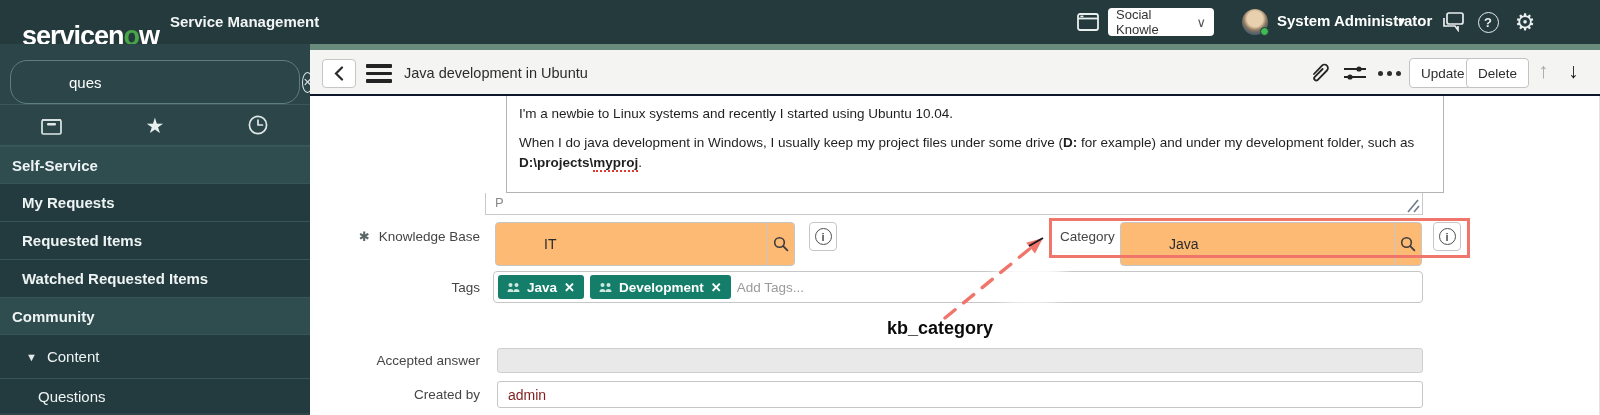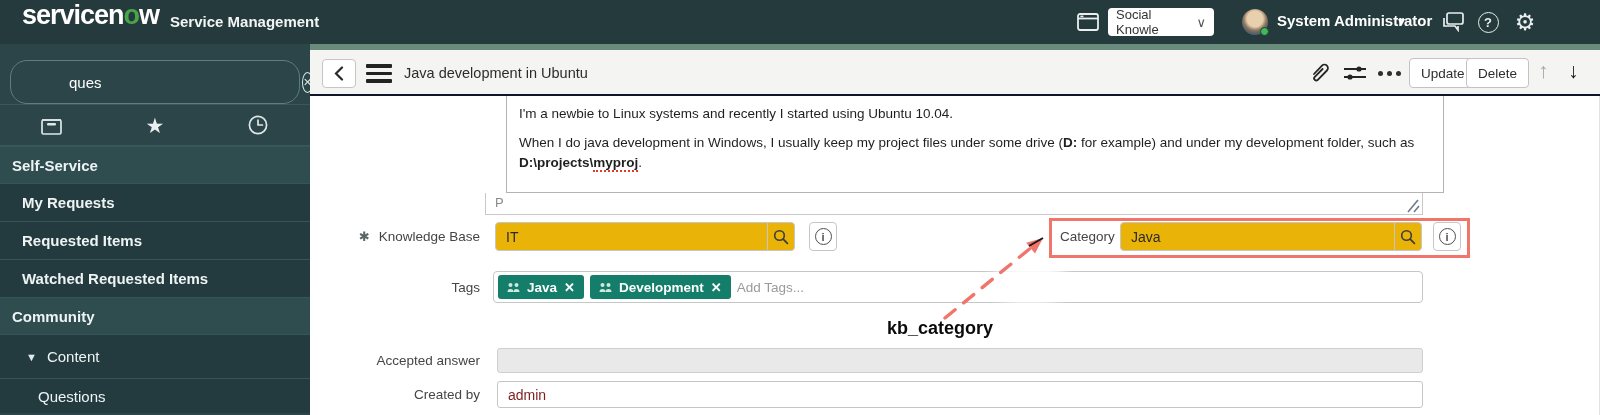--- a/index.html
+++ b/index.html
@@ -2,21 +2,21 @@
 <html><head>
 <meta charset="utf-8">
 <style>
   * { margin:0; padding:0; box-sizing:border-box; }
   html,body { width:1600px; height:415px; }
   body { font-family:"Liberation Sans", sans-serif; background:#fff; }
   .app { position:relative; width:1600px; height:415px; overflow:hidden; background:#fff; }
 
   
   .banner { position:absolute; left:0; top:0; width:1600px; height:44px; background:#253a3d; }
-  .logo { position:absolute; left:22px; top:0; font-size:27px; font-weight:700; color:#fff; letter-spacing:-1px; }
+  .logo { position:absolute; left:22px; top:21px; font-size:27px; font-weight:700; color:#fff; letter-spacing:-1px; }
   .logo .green { color:#48a548; }
   .product { position:absolute; left:170px; top:13px; font-size:15px; font-weight:600; color:#f2f5f5; }
   .hicon { position:absolute; top:0; height:44px; display:flex; align-items:center; justify-content:center; color:#e9eeee; }
   .scope { position:absolute; left:1108px; top:8px; width:106px; height:28px; background:#fff; border-radius:4px;
            display:flex; align-items:center; justify-content:space-between; padding:0 8px; font-size:13px; color:#333; cursor:pointer; }
   .scope .chev { color:#555; font-size:13px; }
   .avatar { position:absolute; left:1242px; top:9px; width:26px; height:26px; border-radius:50%;
             background:radial-gradient(circle at 50% 38%, #e8cfae 0 38%, #8f7860 55%, #55616b 70%); }
   .avatar .dot { position:absolute; right:-1px; bottom:-1px; width:9px; height:9px; border-radius:50%;
                  background:#3fba54; border:1.5px solid #253a3d; }
@@ -73,21 +73,21 @@
            padding:8px 12px; font-size:13.5px; line-height:1.47; color:#1f1f1f; overflow:hidden; }
   .qbody p { margin:0 0 9px 0; }
   .squiggle { border-bottom:2px dotted #e0392e; }
   .pbar { position:absolute; left:485px; top:193px; width:938px; height:22px; border:1px solid #c9c9c9; border-top:none;
           font-size:13px; color:#8a8a8a; line-height:20px; padding-left:9px; }
   .resize { position:absolute; left:1402px; top:199px; }
 
   .flabel { position:absolute; left:0; width:480px; text-align:right; font-size:13.5px; color:#454545; }
   .req { color:#5a6565; font-size:13px; margin-right:9px; }
 
-  .igroup { position:absolute; height:29px; border:1px solid #c6c6c6; border-radius:4px; background:#eab308; display:flex; }
+  .igroup { position:absolute; height:44px; border:1px solid #c6c6c6; border-radius:4px; background:#fdba74; display:flex;padding-left:38px; }
   .igroup input { flex:1; border:none; outline:none; font-size:14px; color:#2b2b2b; padding:0 10px;
                   font-family:"Liberation Sans",sans-serif; background:transparent; min-width:0; }
   .sseg { width:27px; border-left:1px solid #c6c6c6; display:flex; align-items:center; justify-content:center; cursor:pointer; }
   .ibtn { position:absolute; width:28px; height:29px; border:1px solid #c6c6c6; border-radius:4px; background:#fff;
           display:flex; align-items:center; justify-content:center; cursor:pointer; }
   .info-glyph { width:17px; height:17px; border:1.4px solid #4e4e4e; border-radius:50%; color:#4e4e4e;
                 font-size:11px; font-style:normal; display:flex; align-items:center; justify-content:center; font-weight:700; }
 
   .tagfield { position:absolute; left:493px; top:271px; width:930px; height:32px; border:1px solid #c6c6c6;
               border-radius:4px; background:#fff; display:flex; align-items:center; padding:0 4px; }

